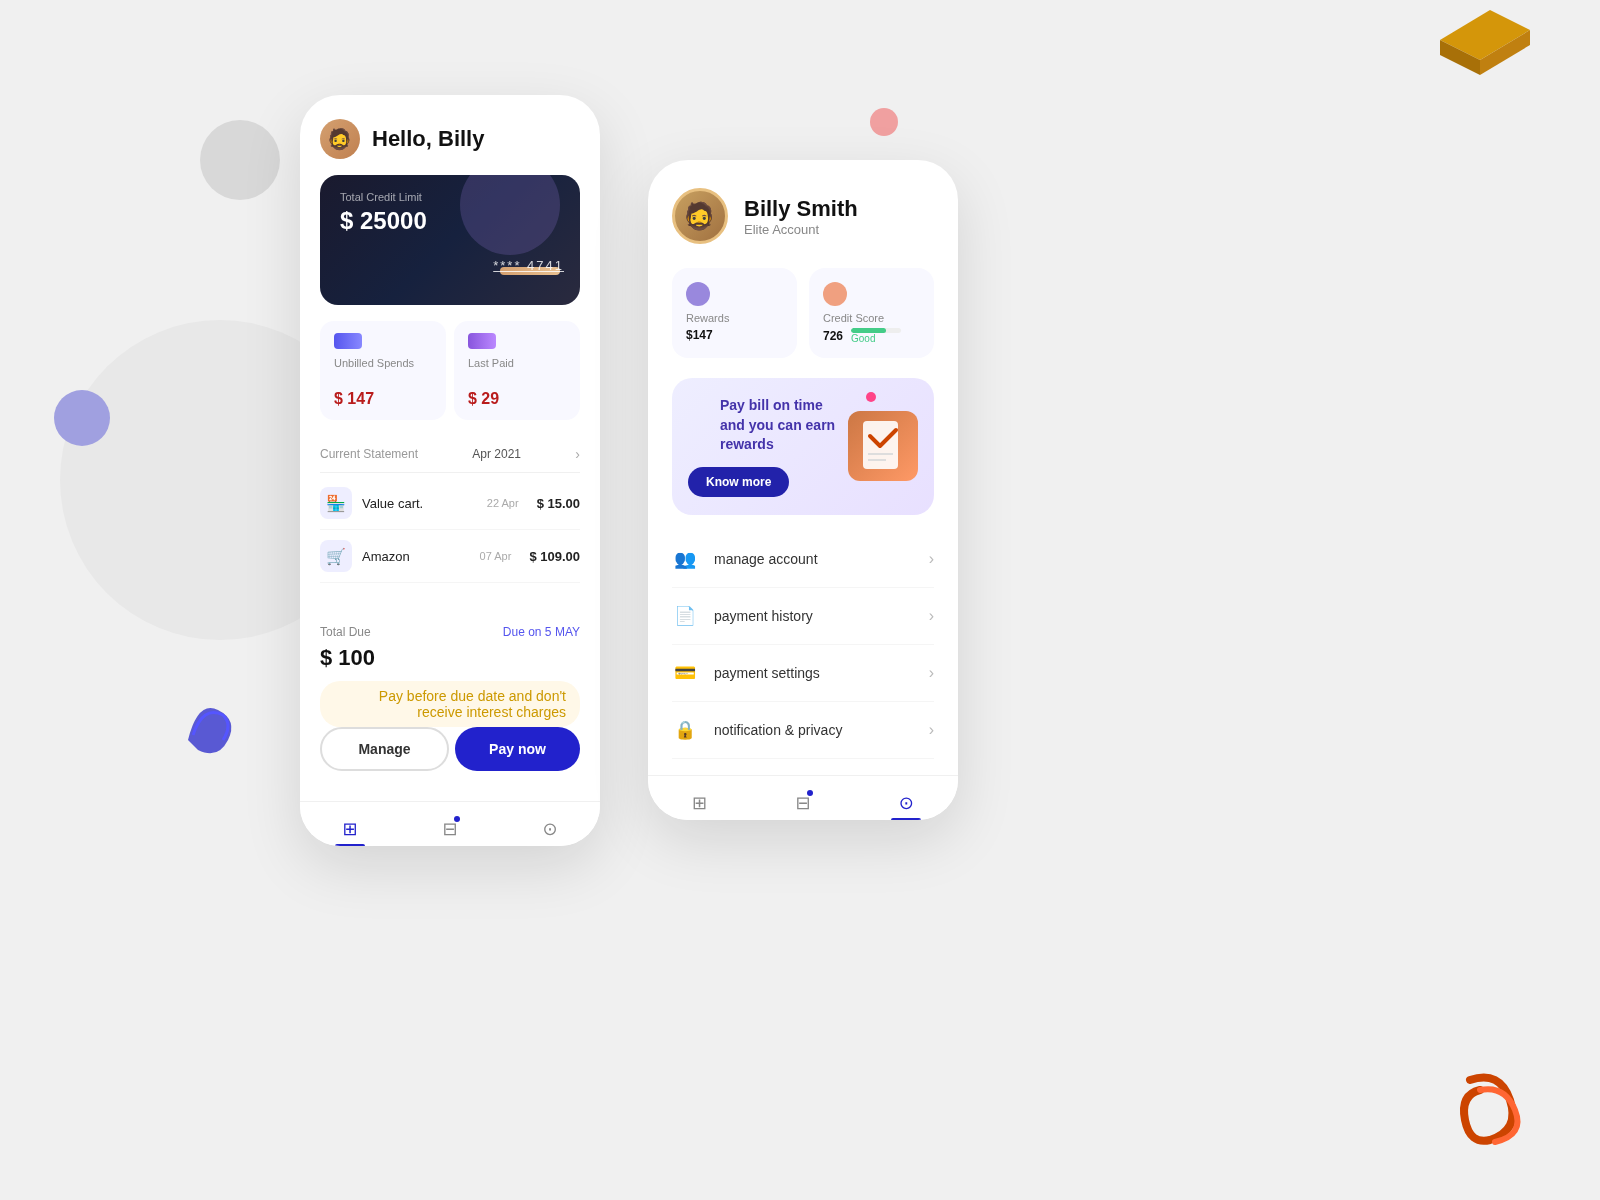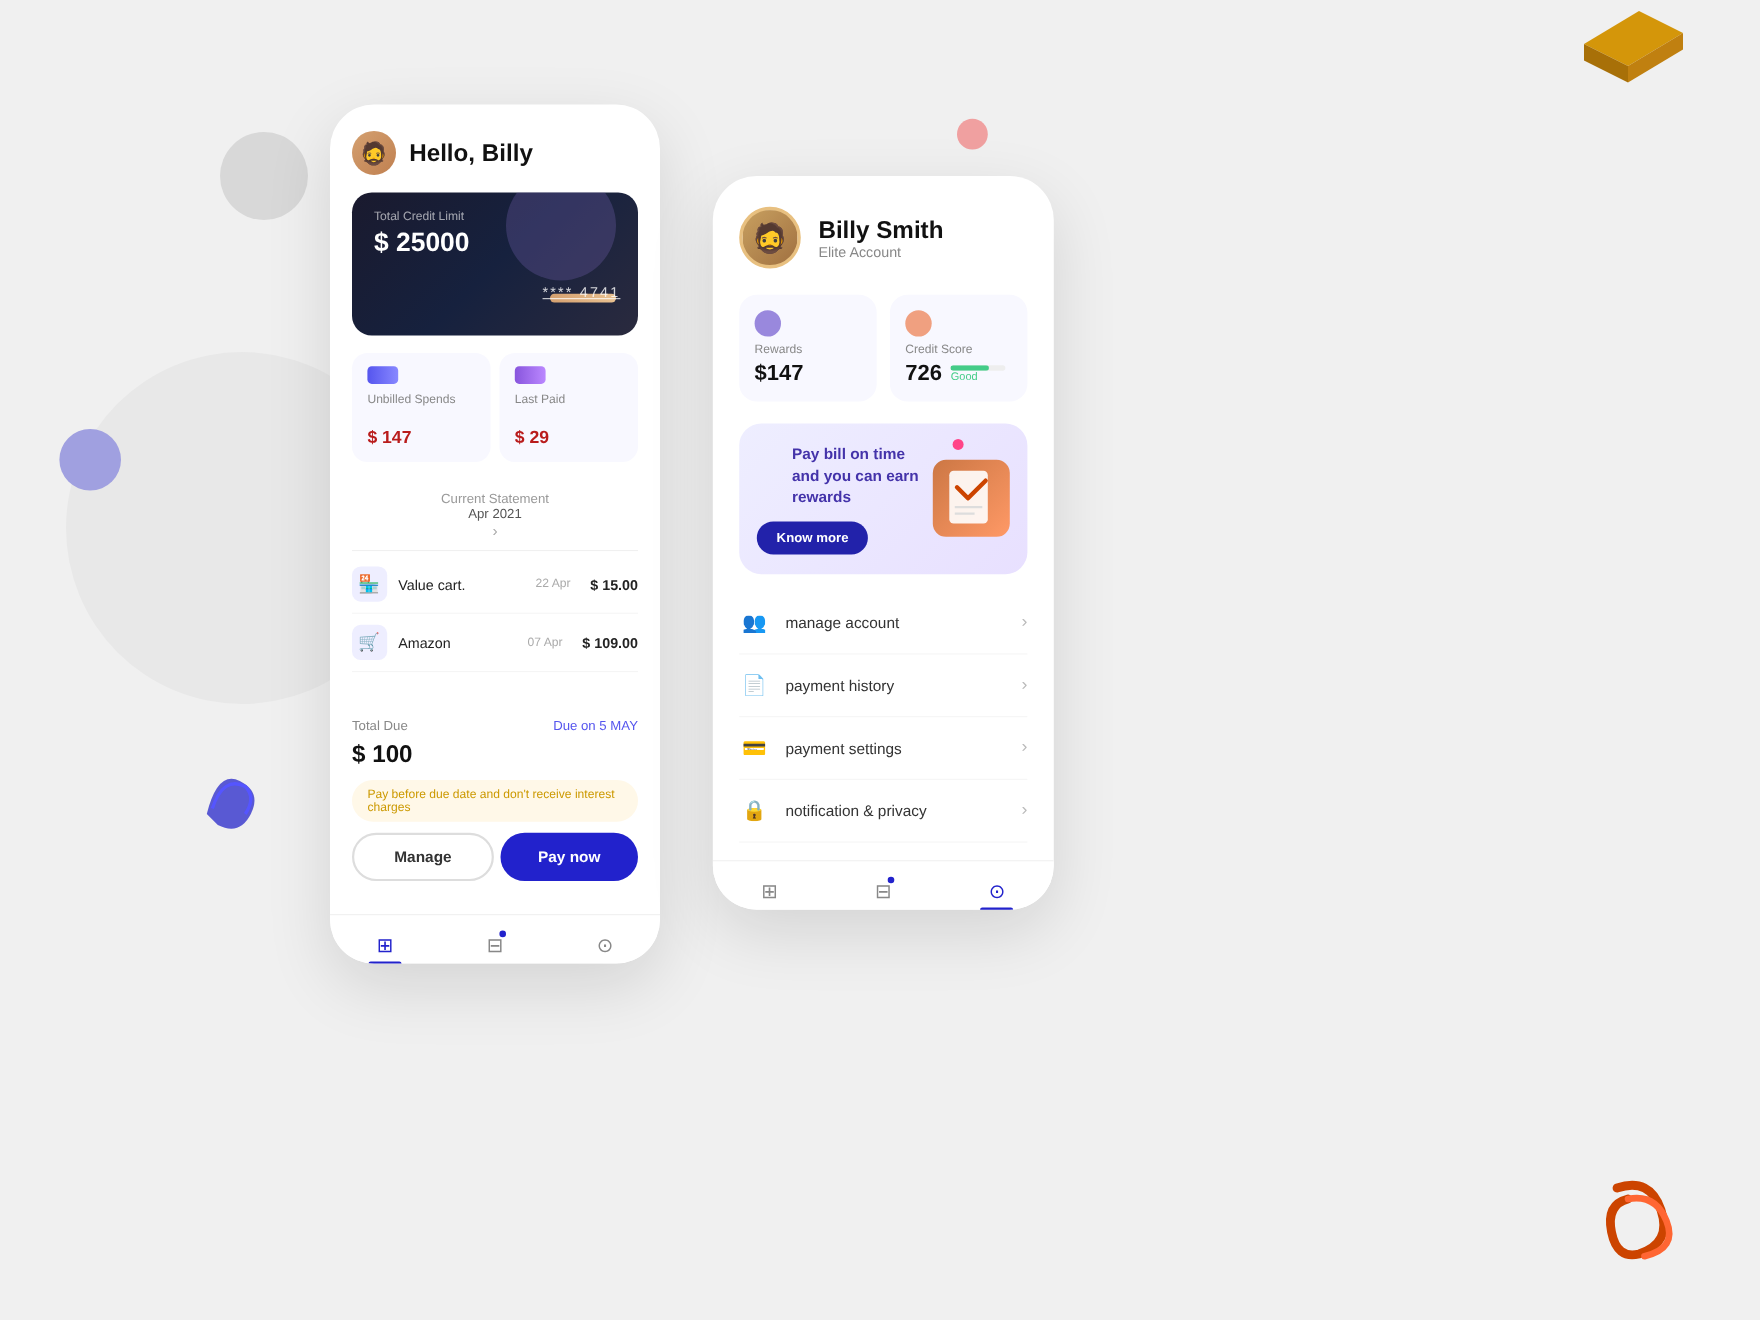--- a/index.html
+++ b/index.html
@@ -201,21 +201,20 @@
     }
 
     
     .statement-row {
       display: flex;
       justify-content: space-between;
       align-items: center;
       padding: 10px 0;
       border-bottom: 1px solid #f0f0f0;
       margin-bottom: 4px;
-      flex-direction: column;
     }
     .statement-label {
       font-size: 12px;
       color: #999;
     }
     .statement-date {
       font-size: 12px;
       color: #555;
     }
     .chevron-right {
@@ -287,24 +286,24 @@
     .total-amount {
       font-size: 22px;
       font-weight: 700;
       color: #111;
       margin-bottom: 10px;
     }
     .warning-bar {
       background: #fff8e8;
       border-radius: 20px;
       padding: 7px 14px;
-      font-size: 11px;
+      font-size: 14px;
       color: #cc9900;
-      text-align: left;
-      margin-bottom: 10px;
+      text-align: right;
+      margin-bottom: 0;
     }
     .action-buttons {
       display: flex;
       gap: 6px;
       margin-bottom: 16px;
     }
     .btn-manage {
       flex: 1;
       padding: 12px;
       border: 2px solid #ddd;
@@ -429,21 +428,21 @@
       margin-bottom: 6px;
     }
     .icon-purple { background: #9988dd; }
     .icon-peach { background: #f0a080; }
     .stats-card-label {
       font-size: 11px;
       color: #888;
       margin-bottom: 4px;
     }
     .stats-card-value {
-      font-size: 20px;
+      font-size: 12px;
       font-weight: 700;
       color: #111;
     }
     .credit-score-row {
       display: flex;
       align-items: center;
       gap: 8px;
     }
     .score-bar {
       width: 50px;

